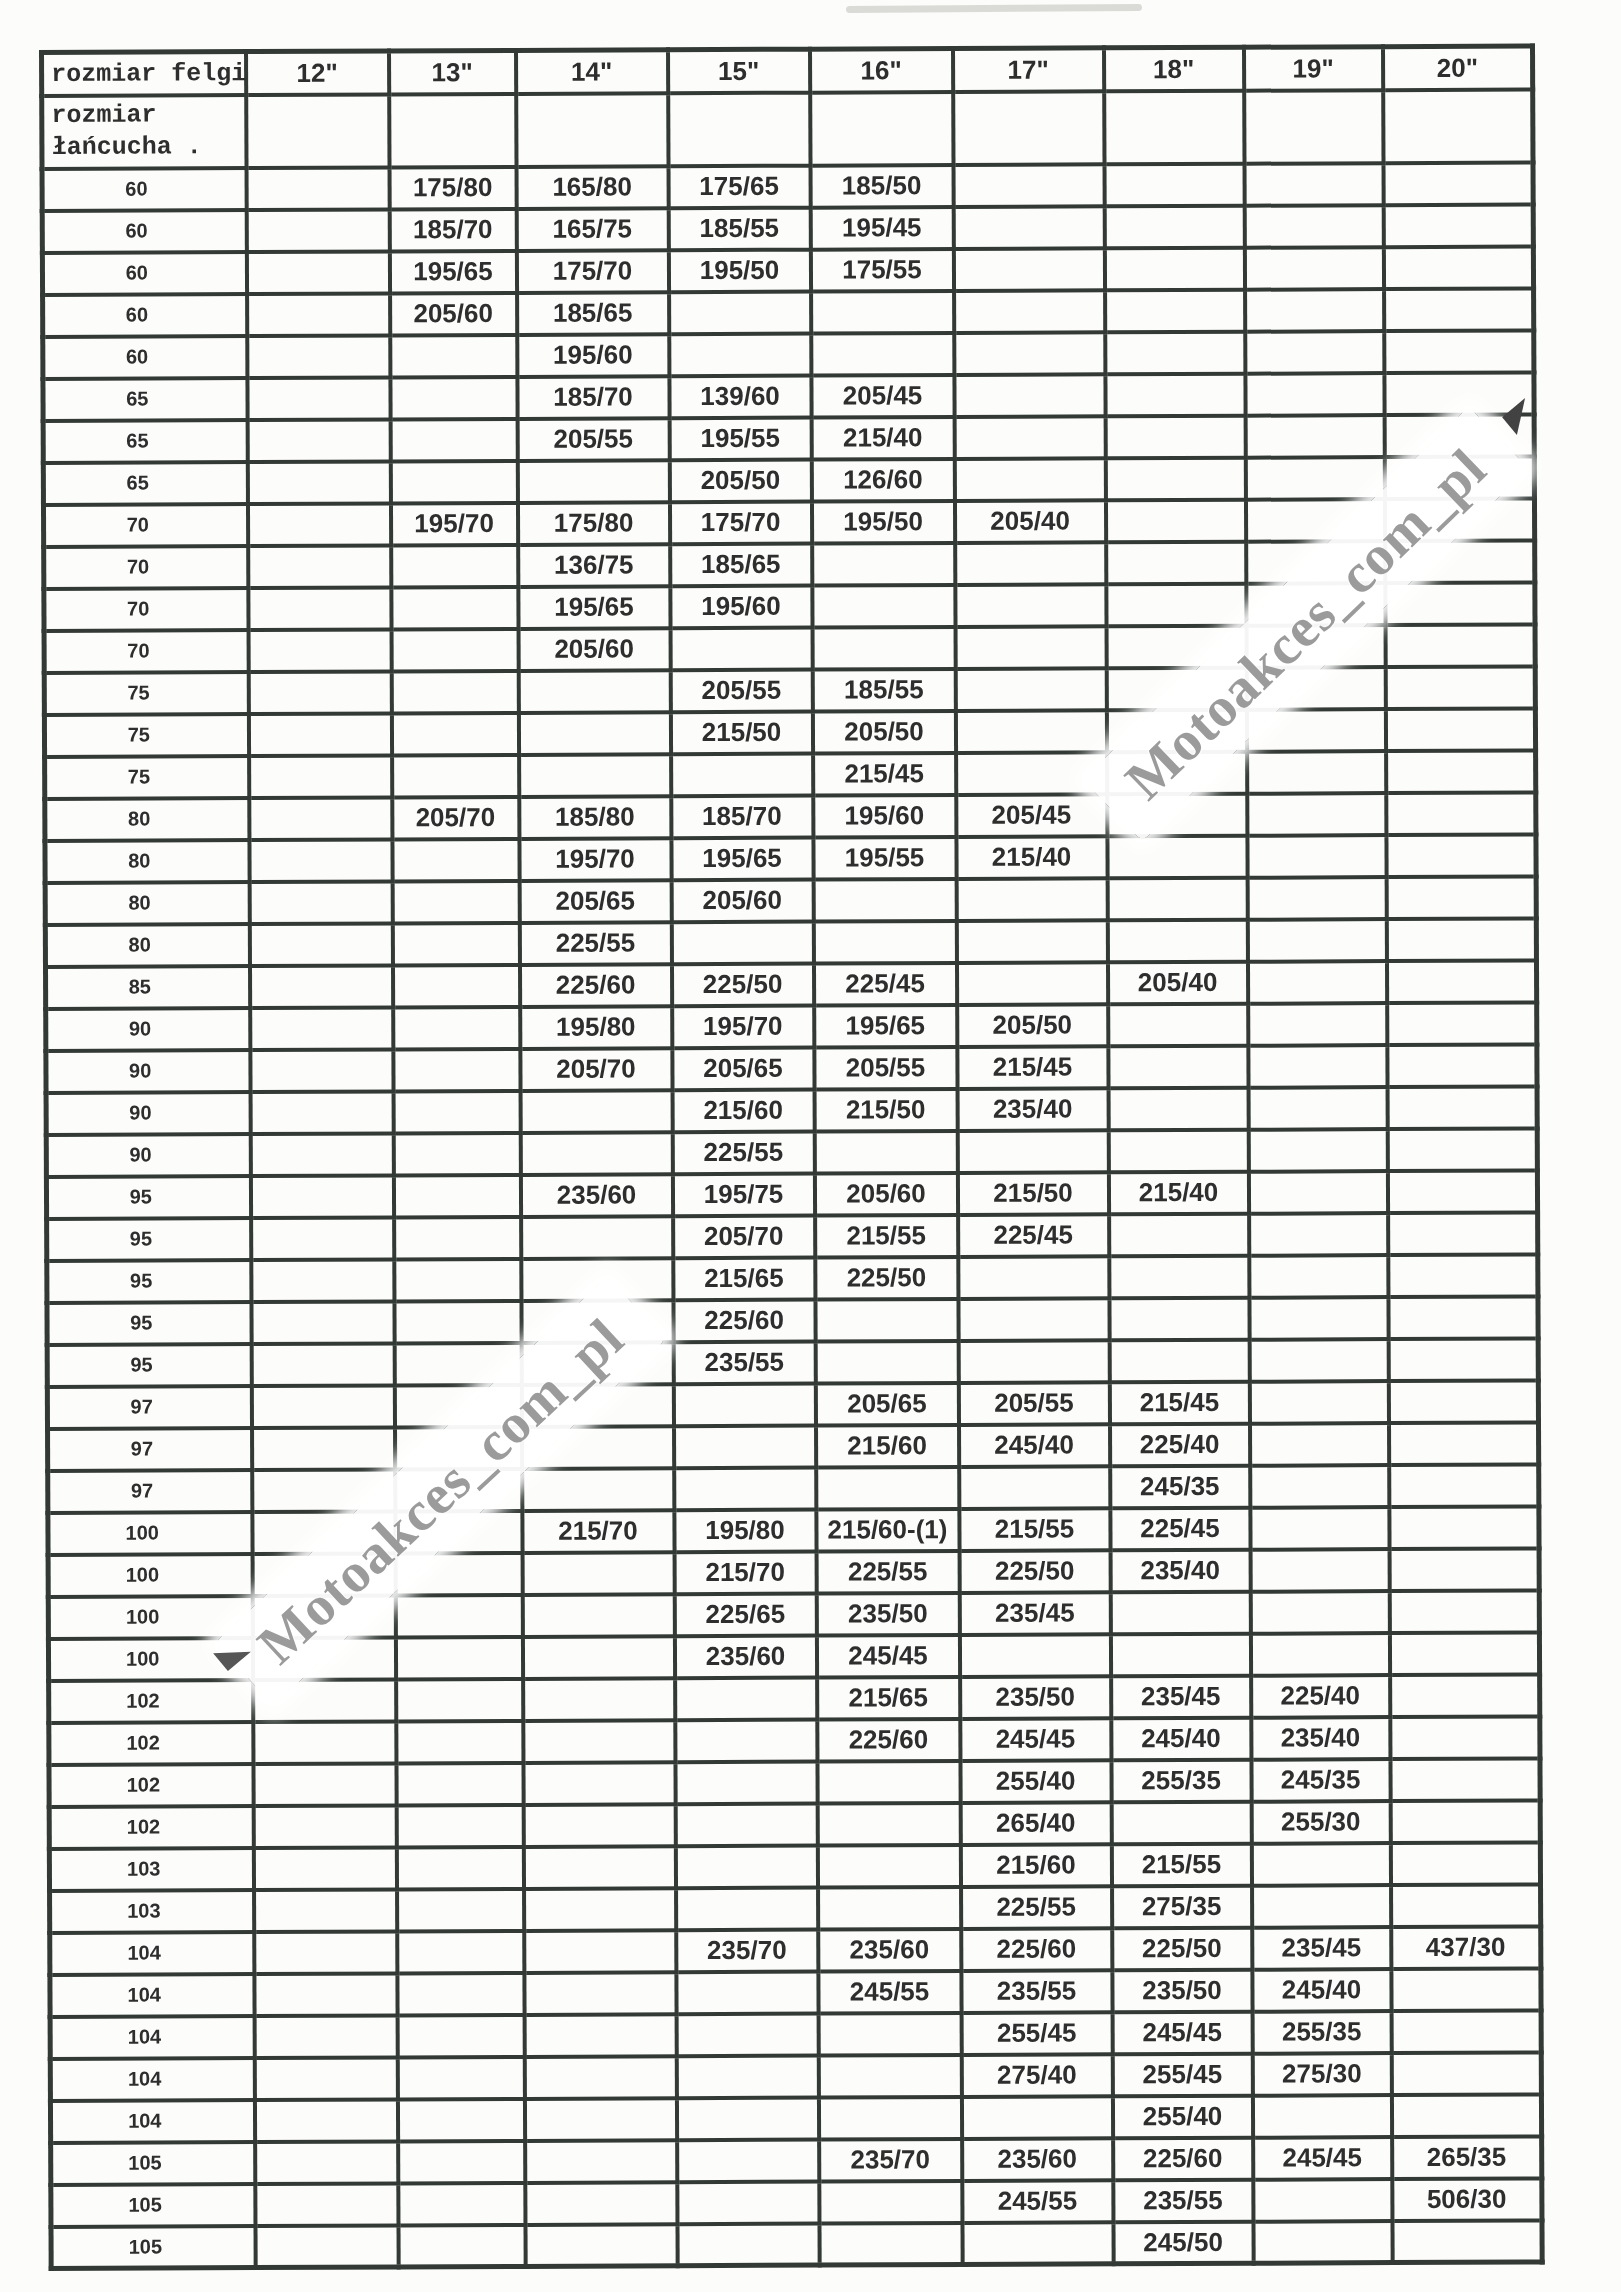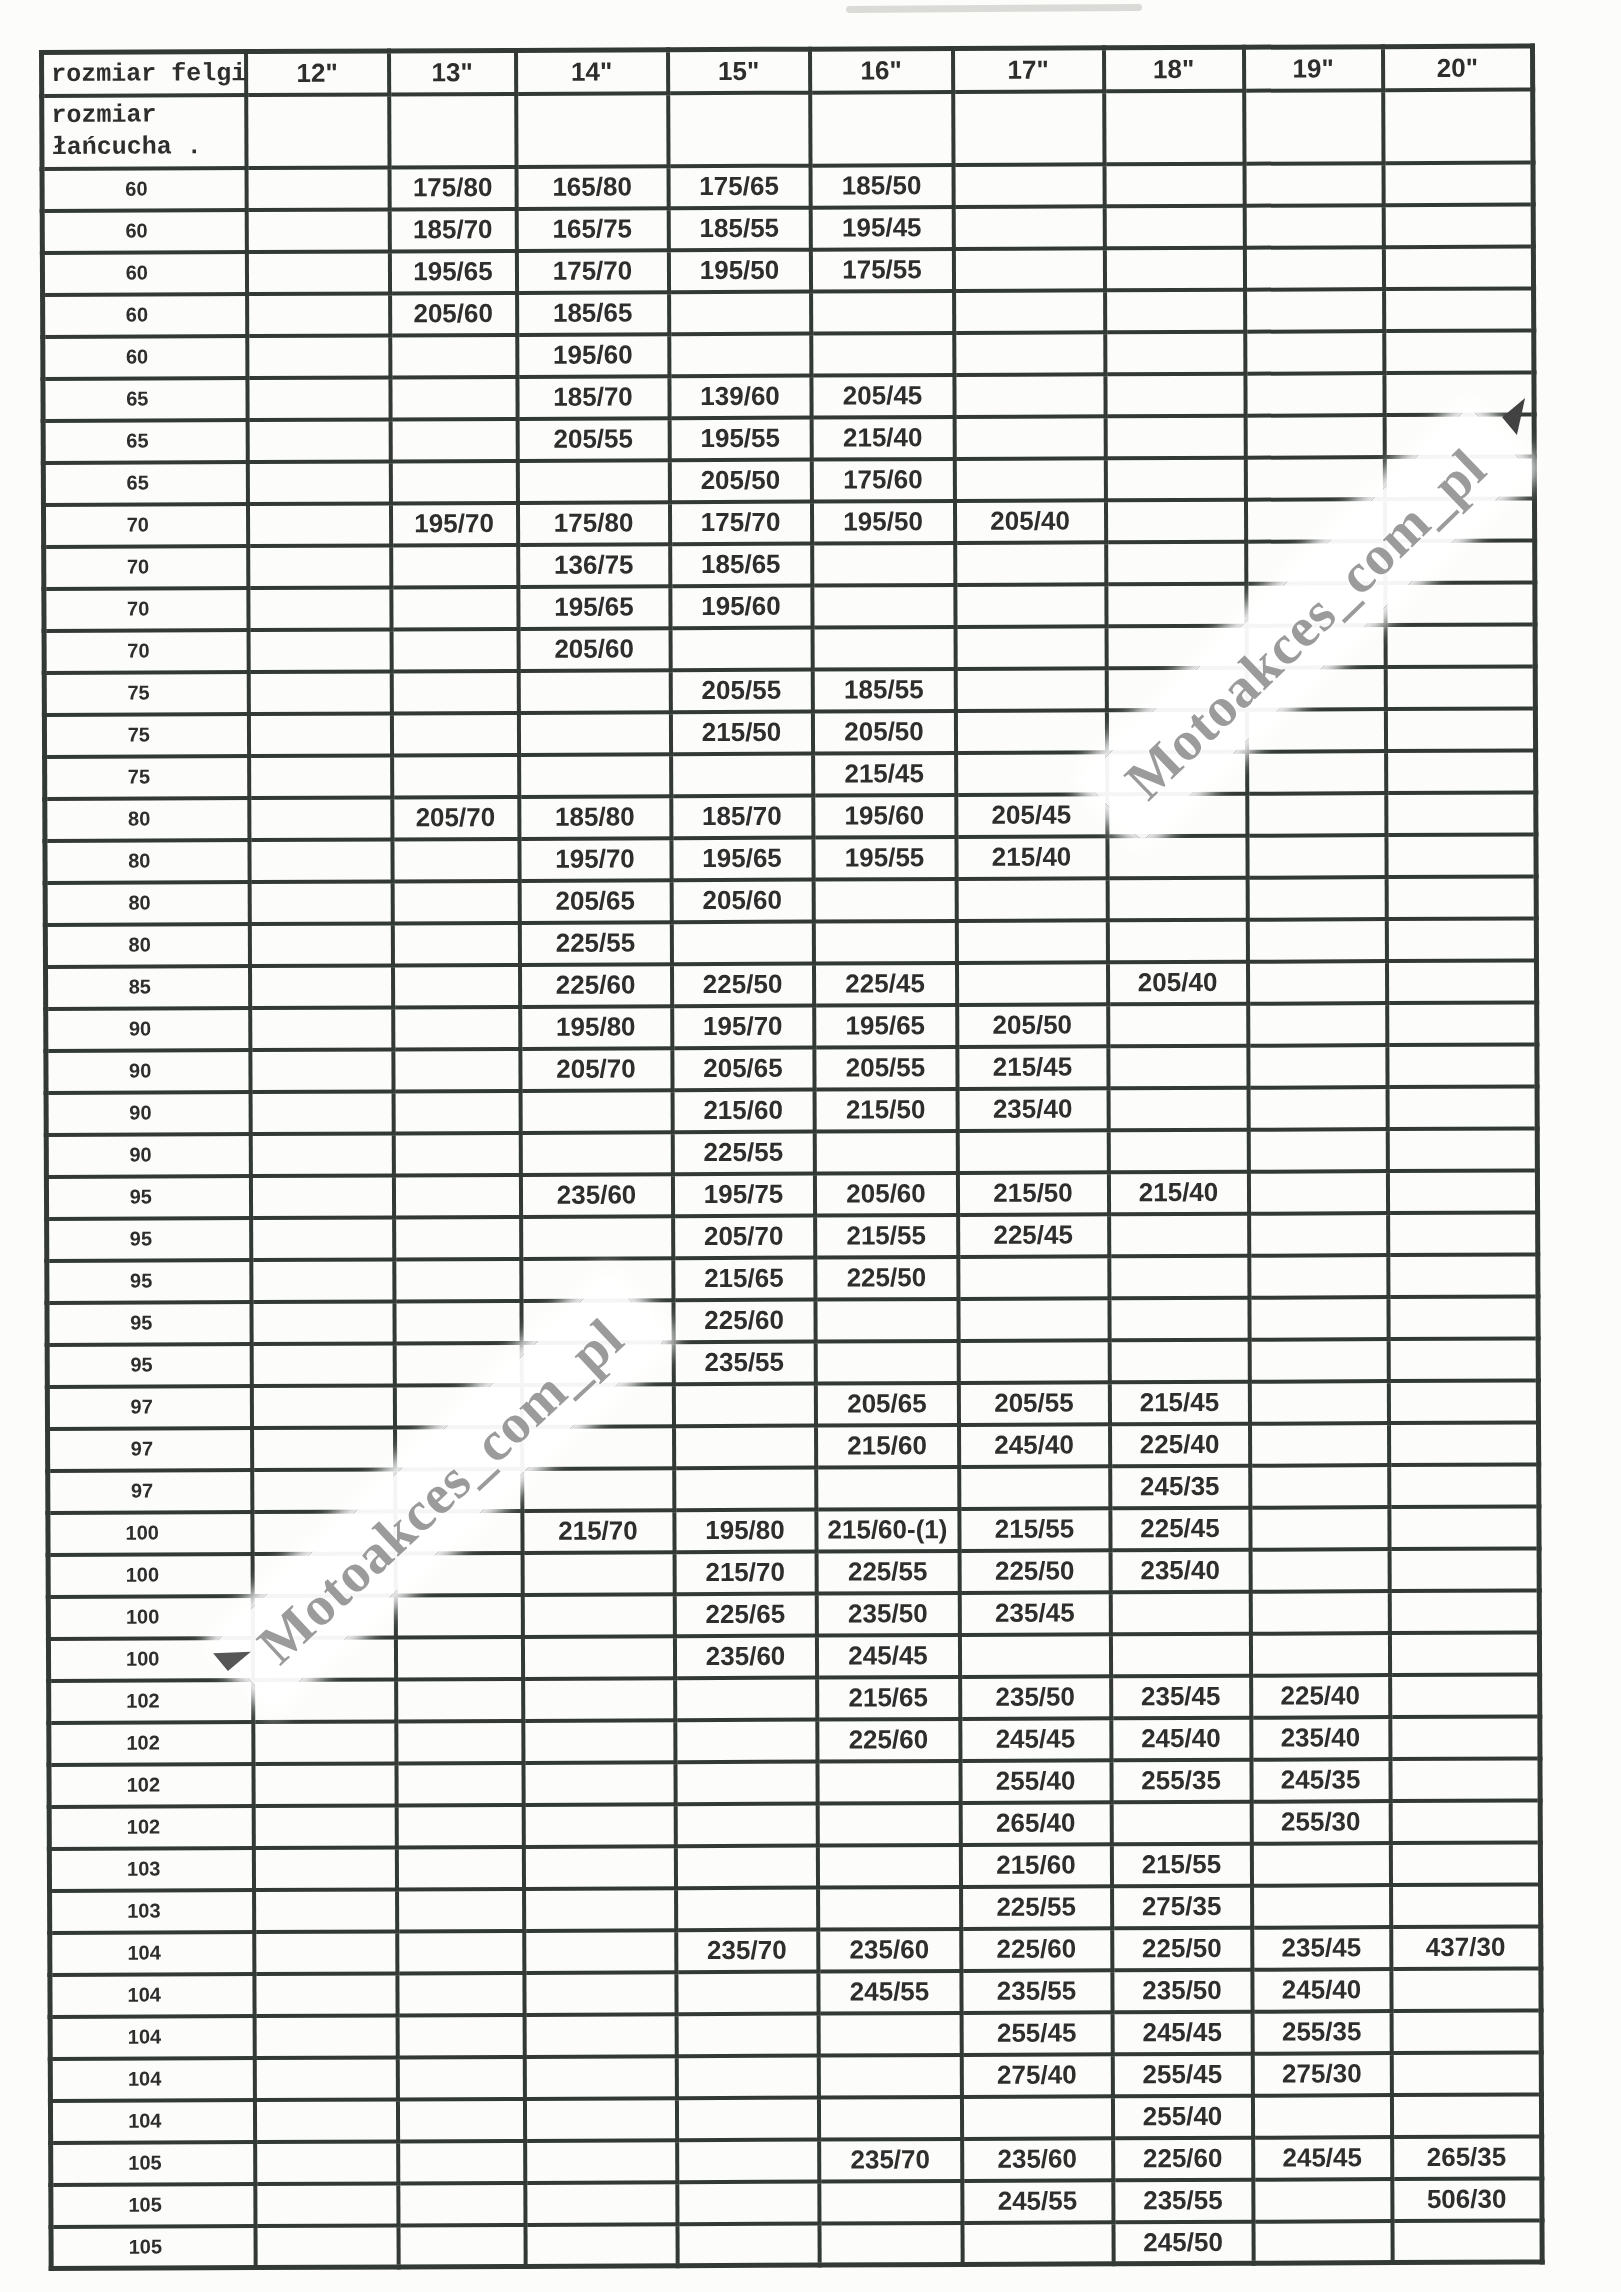--- a/index.html
+++ b/index.html
@@ -229,21 +229,21 @@
           <td></td>
           <td></td>
           <td></td>
         </tr>
         <tr>
           <td class="size-cell">65</td>
           <td></td>
           <td></td>
           <td></td>
           <td>205/50</td>
-          <td>175/60</td>
+          <td>126/60</td>
           <td></td>
           <td></td>
           <td></td>
           <td></td>
         </tr>
         <tr>
           <td class="size-cell">70</td>
           <td></td>
           <td>195/70</td>
           <td>175/80</td>

